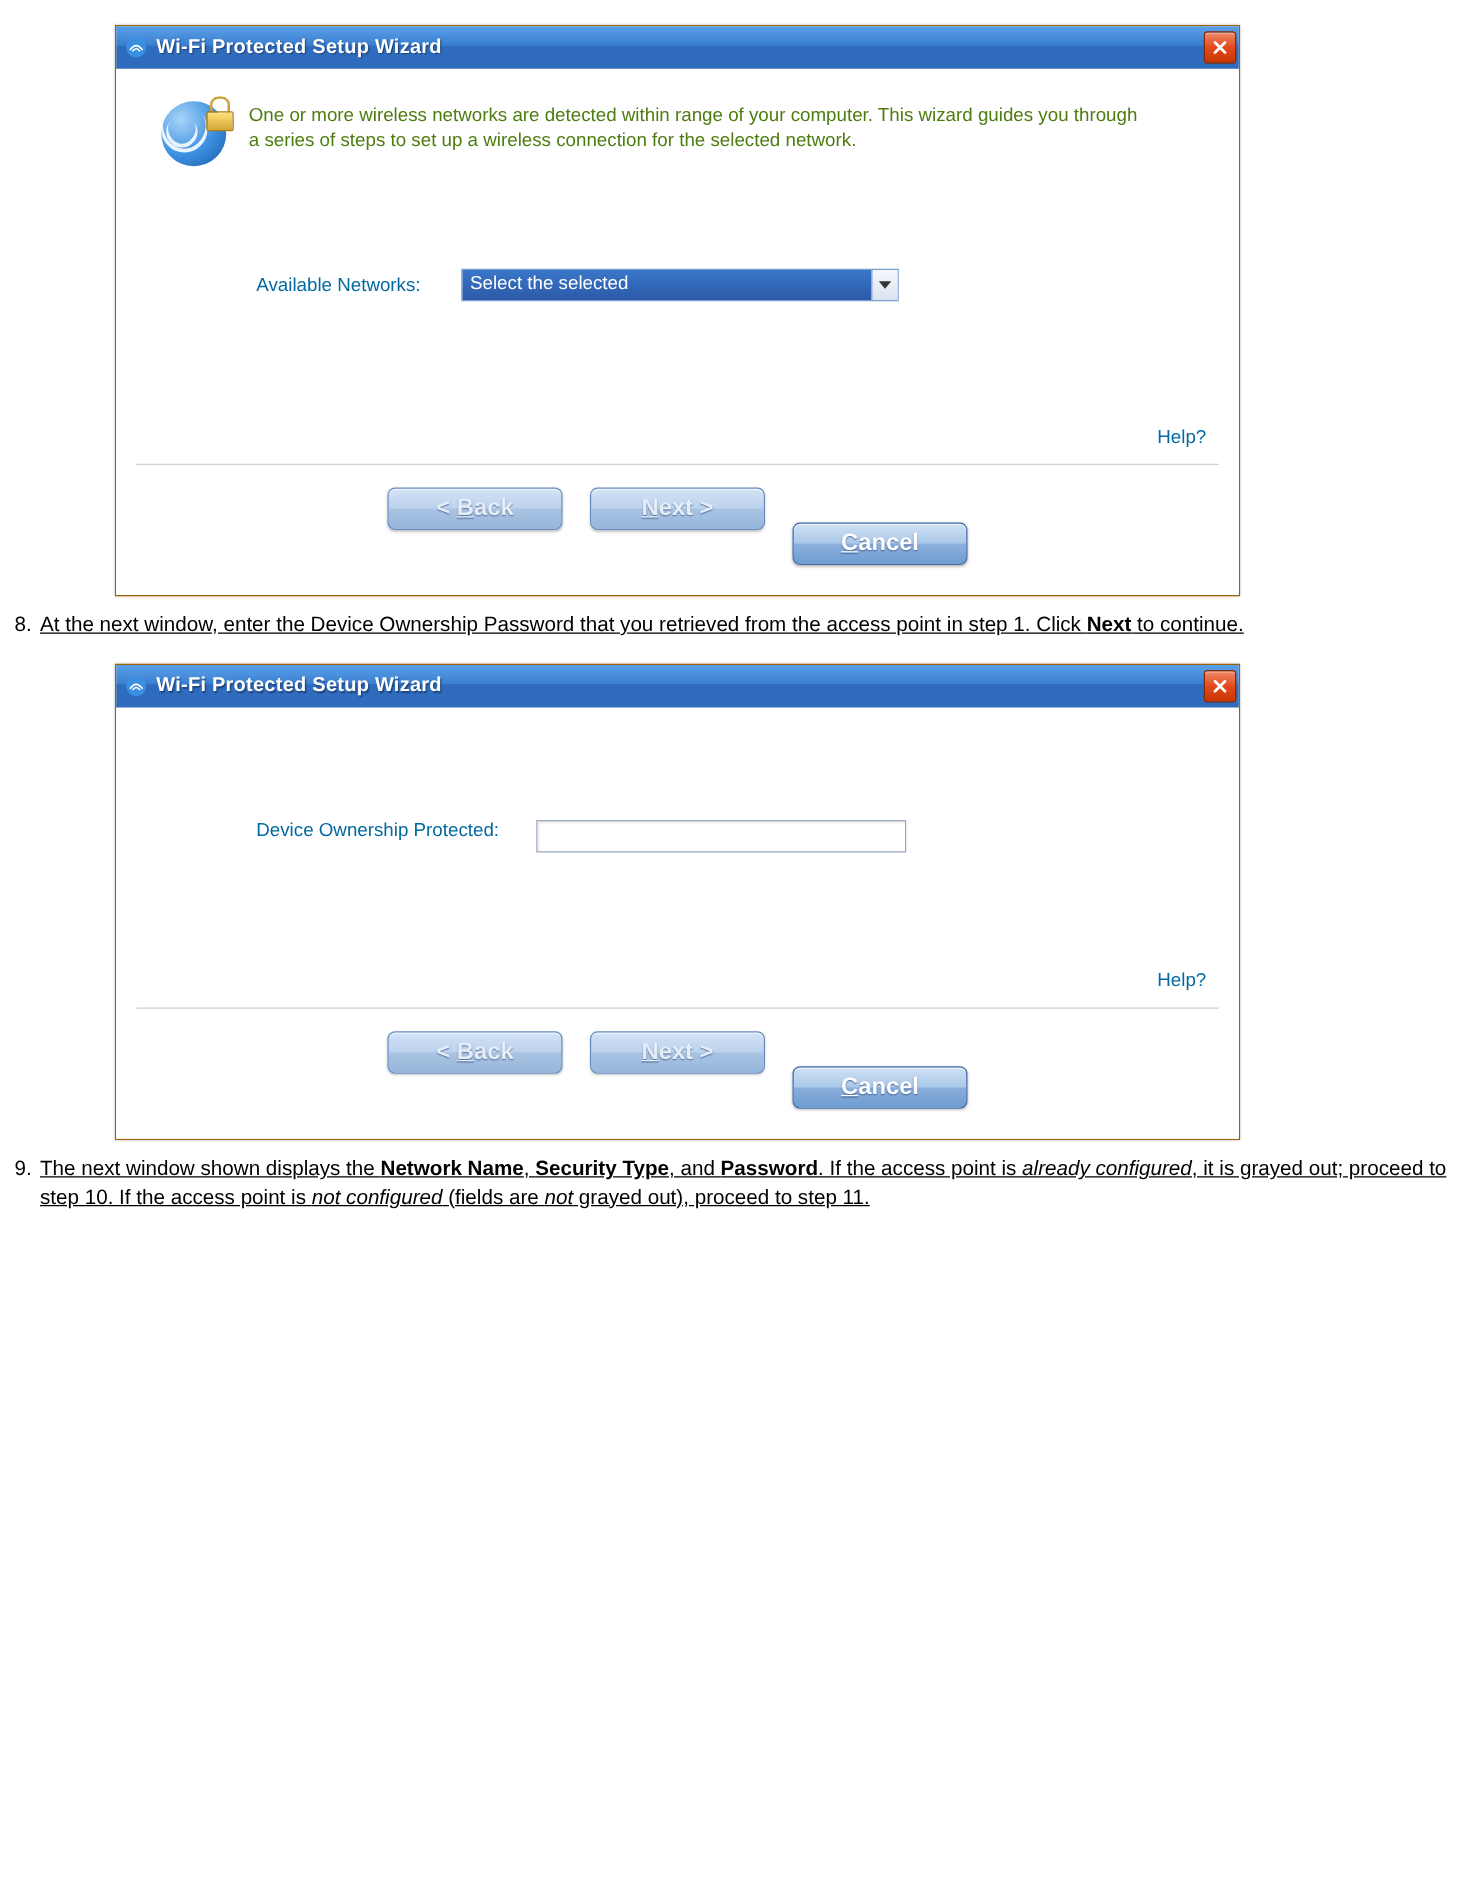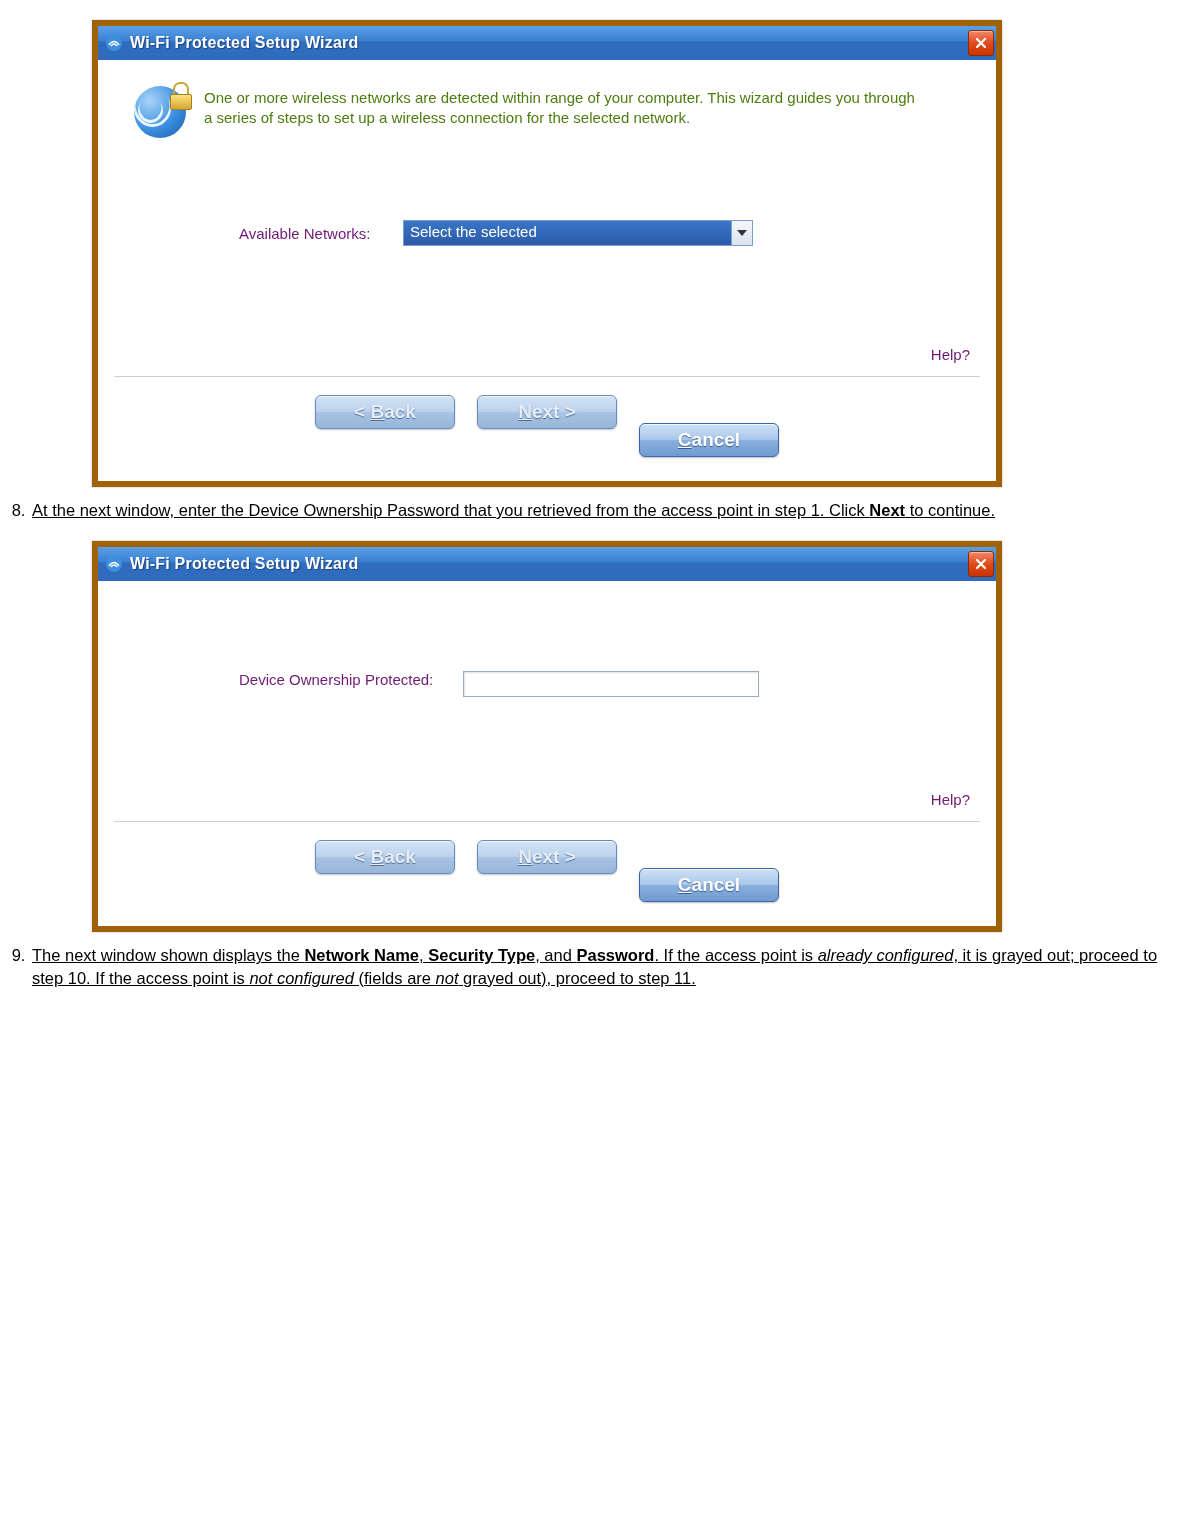--- a/index.html
+++ b/index.html
@@ -8,21 +8,21 @@
     font-family: Verdana, Arial, sans-serif;
     font-size: 16px;
     color: #000;
     background: #fff;
     width: 1186px;
   }
   .page {
     padding: 0 0 20px 0;
   }
   .win-frame {
-    border: 6px solid #a16207;
+    border: 1px solid #a16207;
     box-shadow: 0 0 2px rgba(0,0,0,0.3);
     width: 898px;
     margin: 20px 0 12px 92px;
     background: #fff;
   }
   .titlebar {
     display: flex;
     align-items: center;
     height: 34px;
     background: linear-gradient(to bottom, #5aa0e8 0%, #3a7fd0 45%, #2f6cbd 46%, #2f6cbd 100%);
@@ -128,23 +128,22 @@
     align-items: center;
     margin: 80px 0 0 104px;
   }
   .form-row.pw {
     margin: 80px 0 0 104px;
     align-items: flex-start;
   }
   .form-label {
     font-family: Arial, sans-serif;
     font-size: 15px;
-    color: #701a75;
+    color: #0369a1;
     padding-right: 14px;
-    margin-left: 29px;
   }
   .dropdown {
     display: flex;
     height: 24px;
     width: 348px;
     border: 1px solid #7a9ecf;
     box-shadow: inset 1px 1px 0 #c8d8ef;
   }
   .dropdown .sel {
     flex: 1;
@@ -177,21 +176,21 @@
     box-shadow: inset 1px 1px 2px rgba(0,0,0,0.12);
   }
   .help-row {
     text-align: right;
     padding: 100px 18px 6px 0;
   }
   .win-frame.f2 .help-row { padding-top: 94px; }
   .help-link {
     font-family: Arial, sans-serif;
     font-size: 15px;
-    color: #701a75;
+    color: #0369a1;
   }
   .sep {
     border-top: 1px solid #d0d0d0;
     margin: 6px 8px 0 8px;
   }
   .btn-row {
     display: flex;
     justify-content: center;
     gap: 22px;
     padding: 18px 0 16px 0;

